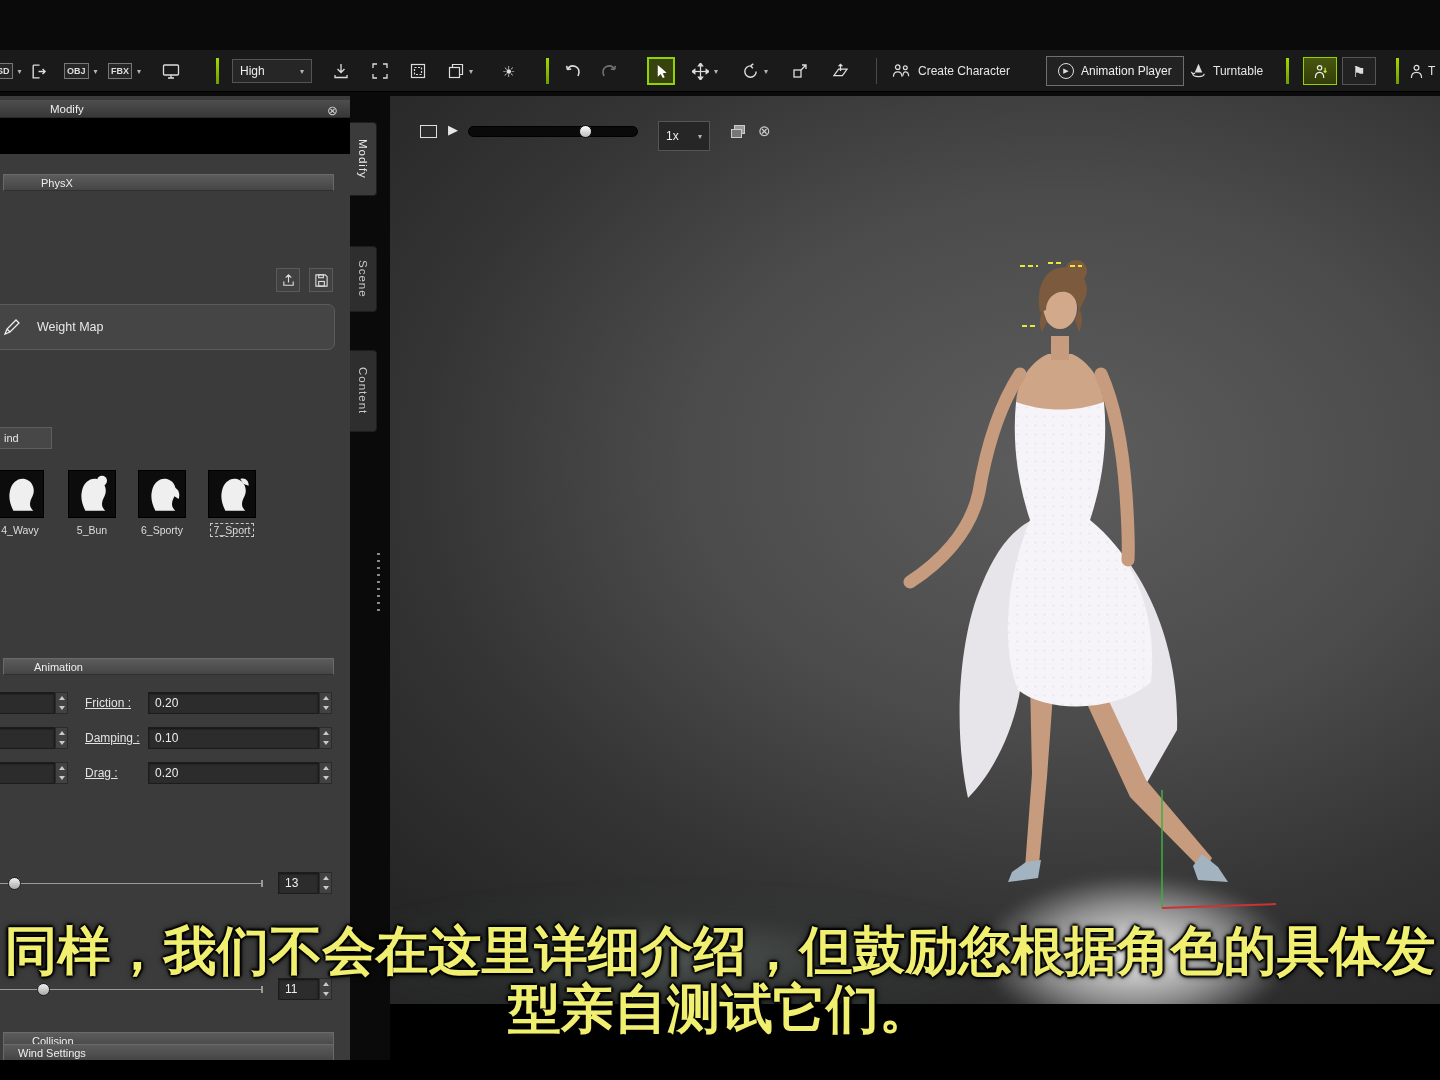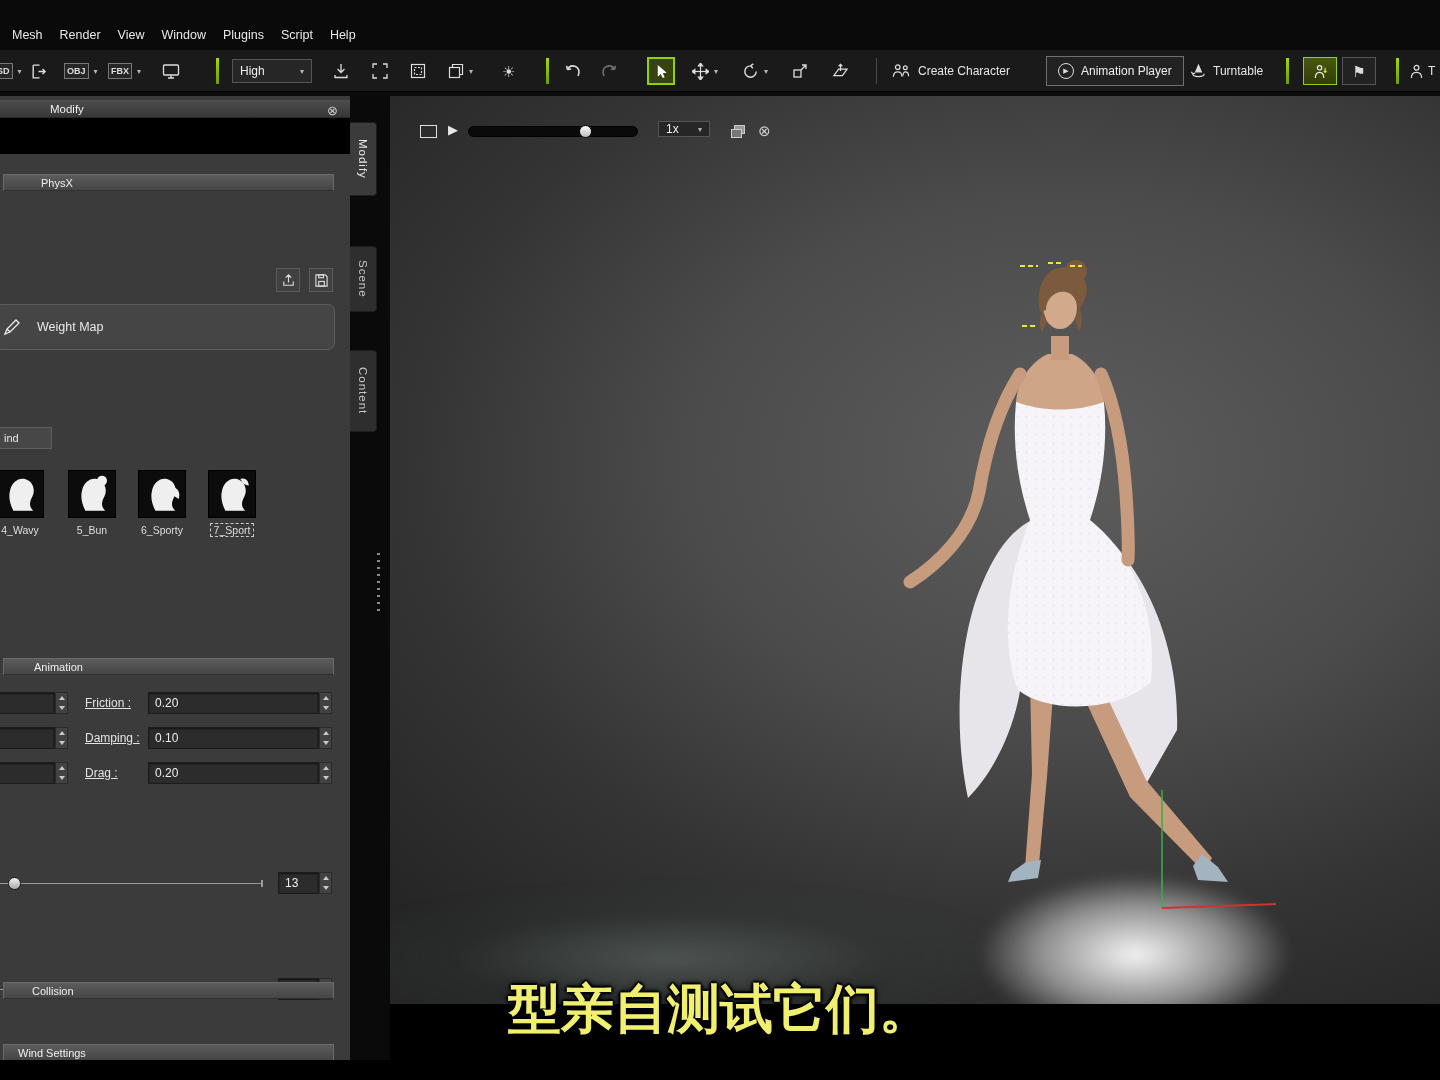--- a/index.html
+++ b/index.html
@@ -76,29 +76,20 @@
        text-shadow:-2px 0 2px #000, 2px 0 2px #000, 0 -2px 2px #000, 0 2px 2px #000, 0 0 7px #000;}
   .sub1{top:916px;}
   .sub2{top:974px;}
   .bottom-bar{position:absolute;left:0;top:1060px;width:1440px;height:20px;background:#000;z-index:60;}
 </style>
 </head>
 <body>
 
 <div id="app">
 
-  <div class="menubar">
-    <span class="menu-item">Mesh</span>
-    <span class="menu-item">Render</span>
-    <span class="menu-item">View</span>
-    <span class="menu-item">Window</span>
-    <span class="menu-item">Plugins</span>
-    <span class="menu-item">Script</span>
-    <span class="menu-item">Help</span>
-  </div>
 
   <div class="toolbar">
     <div class="tb" style="left:-6px">
       <span class="mini-label">SD</span>
       <span class="caret">▾</span>
     </div>
     <div class="tb" style="left:30px">
       <svg viewBox="0 0 16 16" width="17" height="17">
           <g fill="none" stroke="#ddd" stroke-width="1.3">
             <path d="M3 2 h6 M3 2 v12 h6 M8 8 h6 M11.8 5.6 L14.2 8 l-2.4 2.4"></path>
@@ -456,21 +447,21 @@
       <div class="spin" style="left:319px">
           <div>
             <i class="tri-up"></i>
           </div>
           <div>
             <i class="tri-down"></i>
           </div>
         </div>
     </div>
 
-    <div class="section-bar" style="top:886px;padding-left:28px">
+    <div class="section-bar" style="top:936px;padding-left:28px">
       <span>Collision</span>
     </div>
     <div class="section-bar" style="top:948px;padding-left:14px">
       <span>Wind Settings</span>
     </div>
   </div>
 
   <div class="side-tab active" style="top:122px;height:74px">Modify</div>
   <div class="side-tab" style="top:246px;height:66px">Scene</div>
   <div class="side-tab" style="top:350px;height:82px">Content</div>
@@ -523,32 +514,33 @@
         <line x1="282" y1="538" x2="282" y2="656" stroke="#3fae3f" stroke-width="1.5"></line>
         <line x1="282" y1="656" x2="396" y2="652" stroke="#cc3333" stroke-width="2"></line>
       </g>
     </svg>
 
     <div class="vp-marquee"></div>
     <div class="vp-play">▶</div>
     <div class="vp-track"></div>
     <div class="vp-handle"></div>
     <div class="vp-speed">
-      <div class="select" style="width:52px;height:16px">
+      <div class="select" style="width:52px;height:30px">
         <span>1x</span>
         <span class="caret">▾</span>
       </div>
     </div>
     <div class="vp-copy">
       <svg viewBox="0 0 16 16" width="16" height="16">
           <g fill="#9a9a9a" stroke="#ccc" stroke-width="1">
             <rect x="4.5" y="1.5" width="10" height="8"></rect>
             <rect x="1.5" y="5.5" width="10" height="8" fill="#777"></rect>
           </g>
         </svg>
     </div>
     <div class="vp-closex">⊗</div>
   </div>
 
+  <div class="sub sub1">同样，我们不会在这里详细介绍，但鼓励您根据角色的具体发</div>
   <div class="sub sub2">型亲自测试它们。</div>
 
   <div class="bottom-bar"></div>
 </div>
 
 </body></html>

